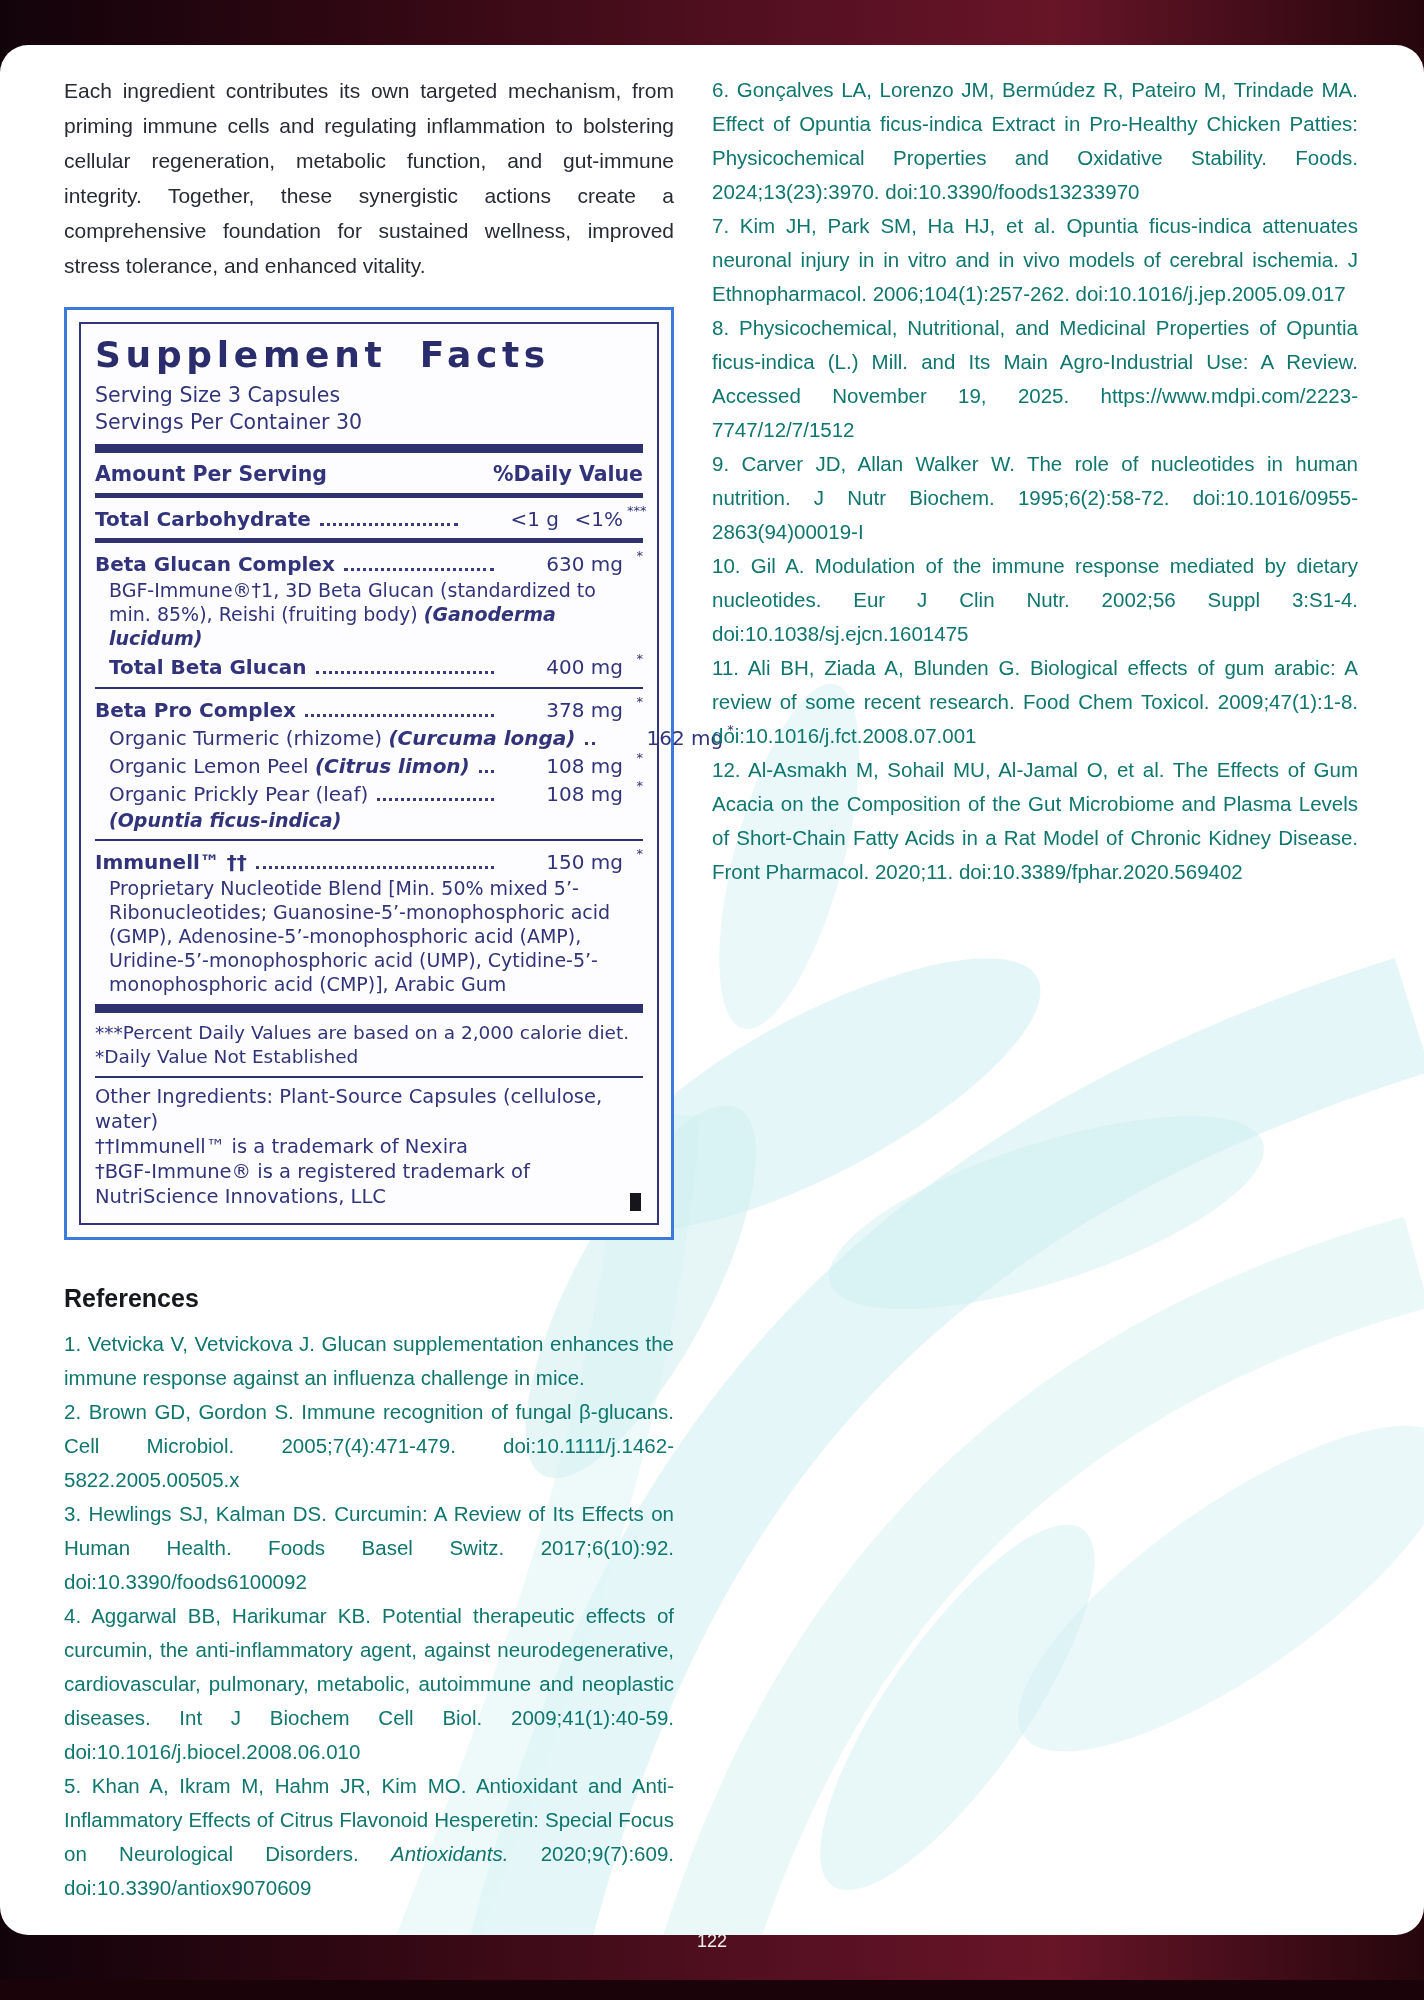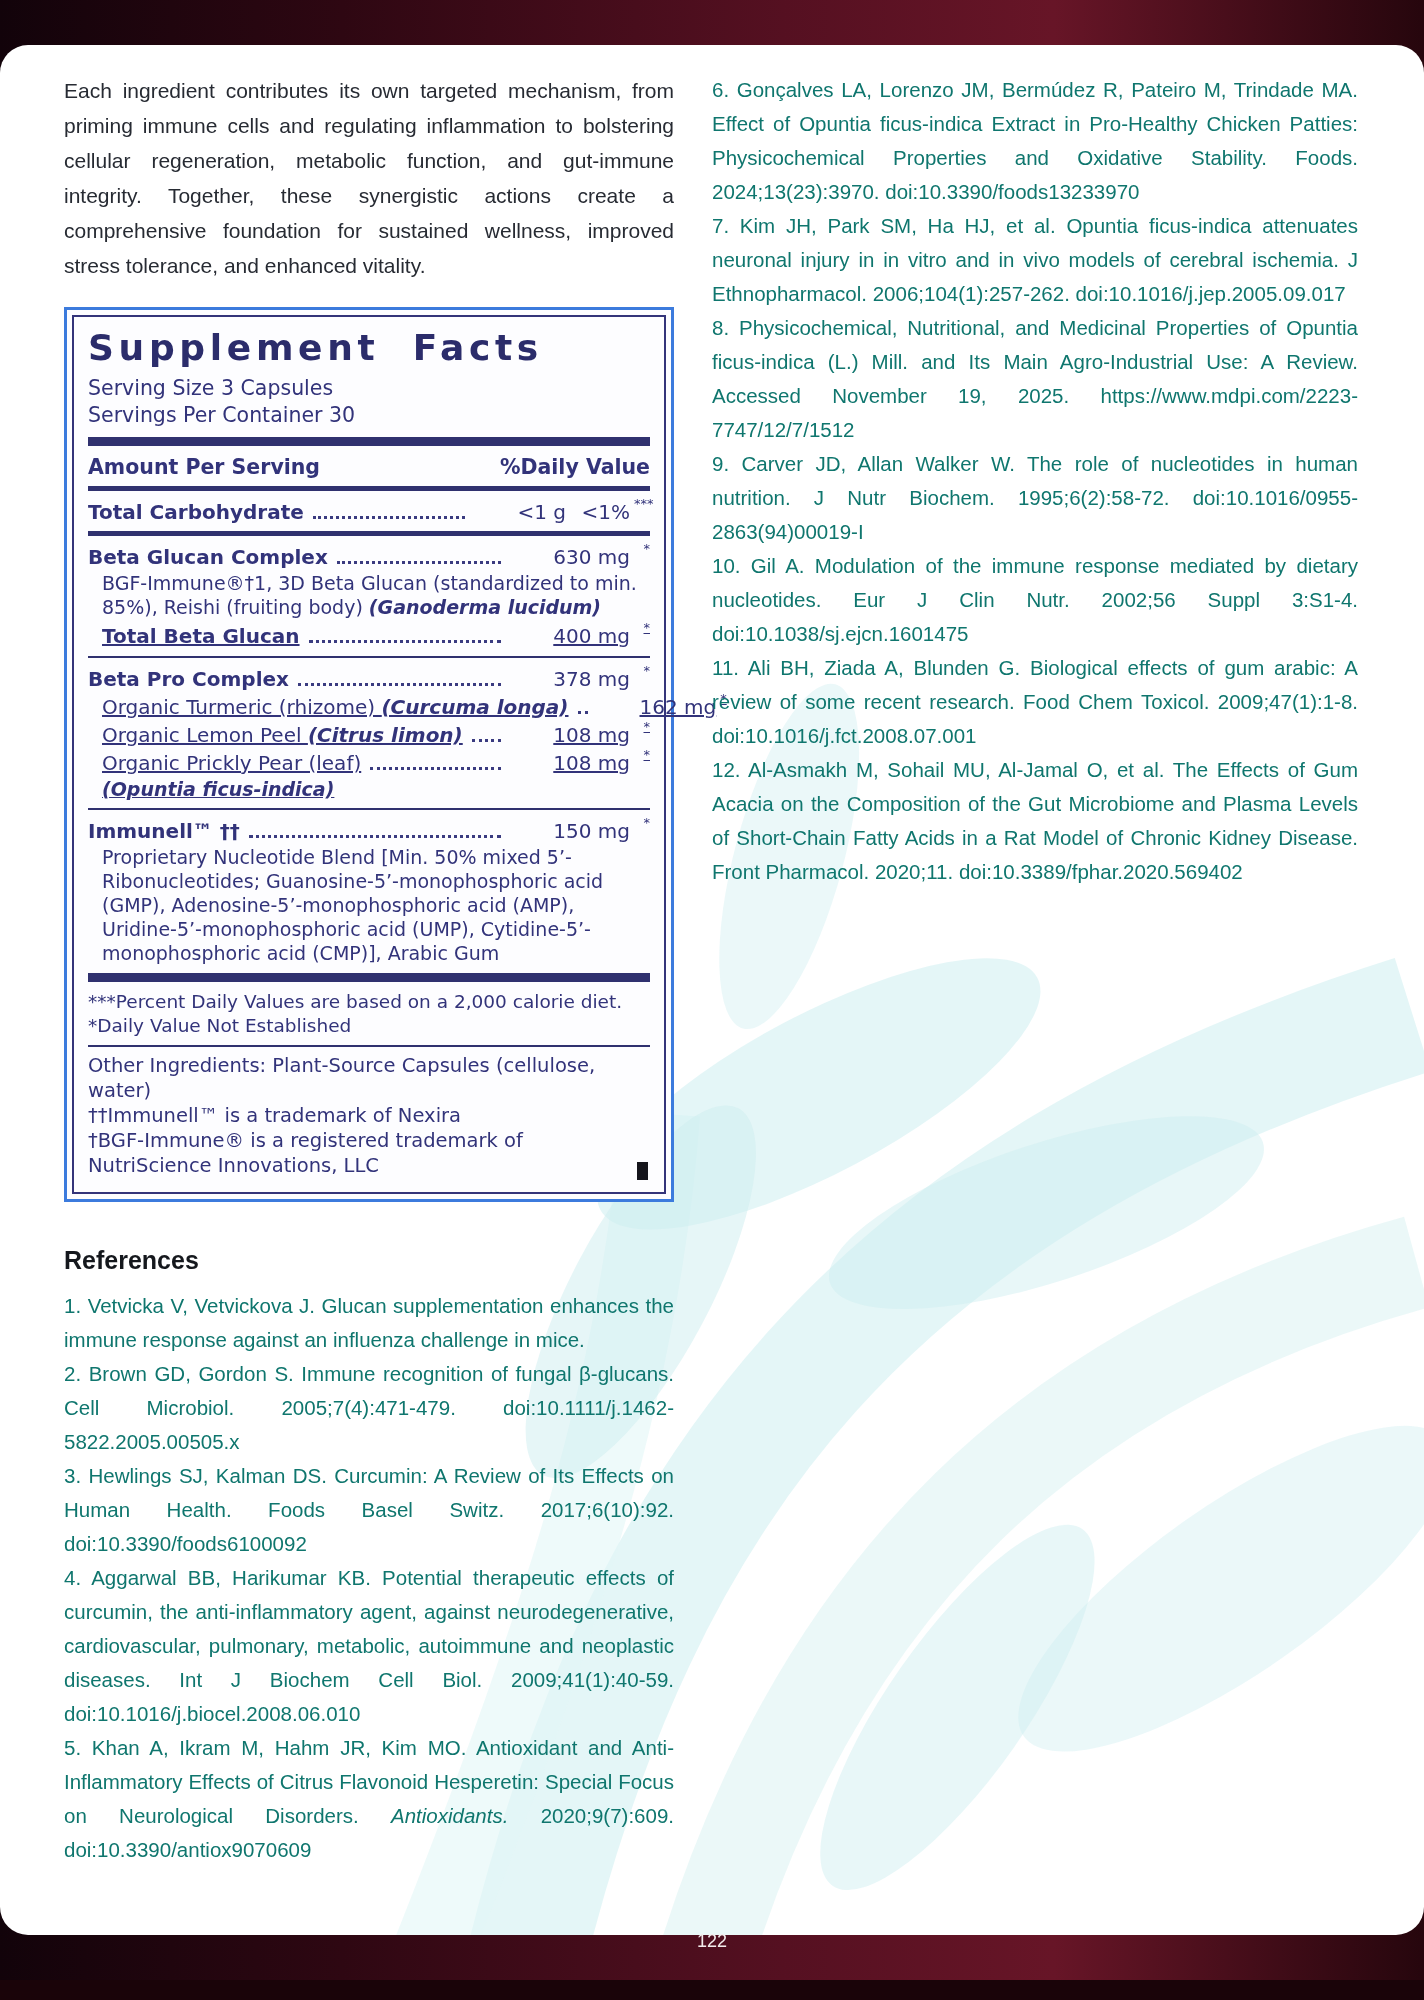--- a/index.html
+++ b/index.html
@@ -10,39 +10,39 @@
   .watermark{position:absolute;left:0;top:0;width:100%;height:100%;pointer-events:none;z-index:0;}
   .col{position:absolute;z-index:1;}
   .col-left{left:64px;top:28px;width:610px;}
   .col-right{left:712px;top:28px;width:646px;}
   .intro{margin:0;font-size:21px;line-height:35px;text-align:justify;color:#272b33;}
   .refhead{margin:44px 0 14px 0;font-size:25px;font-weight:bold;color:#15181d;}
   .ref{margin:0;font-size:20.5px;line-height:34px;text-align:justify;color:#0f766e;}
   .ref .it{font-style:italic;}
 
   
-  .sf-outer{margin-top:24px;border:3px solid #3c7bdd;background:#fdfdff;padding:5px;}
+  .sf-outer{margin-top:24px;border:3px solid #3c7bdd;background:#fdfdff;padding:12px;}
   .sf-inner{position:relative;border:2px solid #34347a;padding:8px 14px 14px 14px;
             color:#32337a;font-family:"DejaVu Sans",sans-serif;}
   .sf-title{font-size:36px;line-height:42px;font-weight:bold;color:#2b2c6b;
             letter-spacing:0.13em;word-spacing:0.45em;margin:2px 0 6px 0;}
   .sf-serv{font-size:20.5px;line-height:27px;}
   .hb{height:9px;background:#30316f;margin:8px 0;}
   .mb{height:5px;background:#30316f;margin:6px 0;}
   .tr{border-top:2.5px solid #30316f;margin:7px 0 6px 0;}
   .sfhead{display:flex;justify-content:space-between;font-weight:bold;font-size:20.5px;line-height:26px;}
   .sfrow{display:flex;align-items:flex-end;font-size:20px;line-height:26px;}
   .sfrow .nm{white-space:nowrap;}
   .b{font-weight:bold;}
   .lat{font-style:italic;font-weight:bold;}
   .ld{flex:1;border-bottom:3px dotted #3a3b80;margin:0 7px 6px 9px;min-width:10px;}
   .amt{white-space:nowrap;text-align:right;margin-left:45px;}
   .dvv{width:64px;text-align:right;white-space:nowrap;}
   .star{width:16px;font-size:13px;margin:-6px 0 8px 4px;text-align:right;}
-  .in1{padding-left:14px;text-decoration:underline;}
+  .in1{padding-left:14px;}
   .sfdesc{font-size:19px;line-height:24px;padding-left:14px;margin:1px 0 2px 0;text-align:left;}
   .fn{font-size:18.5px;line-height:24px;}
   .oth{font-size:19.5px;line-height:25px;}
   .blackmark{position:absolute;right:16px;bottom:12px;width:11px;height:18px;background:#15151c;}
 
   .pagenum{position:absolute;left:0;right:0;bottom:16px;height:45px;display:flex;
            align-items:center;justify-content:center;color:#f3ecec;font-size:18px;z-index:2;}
 </style>
 </head>
 <body>

